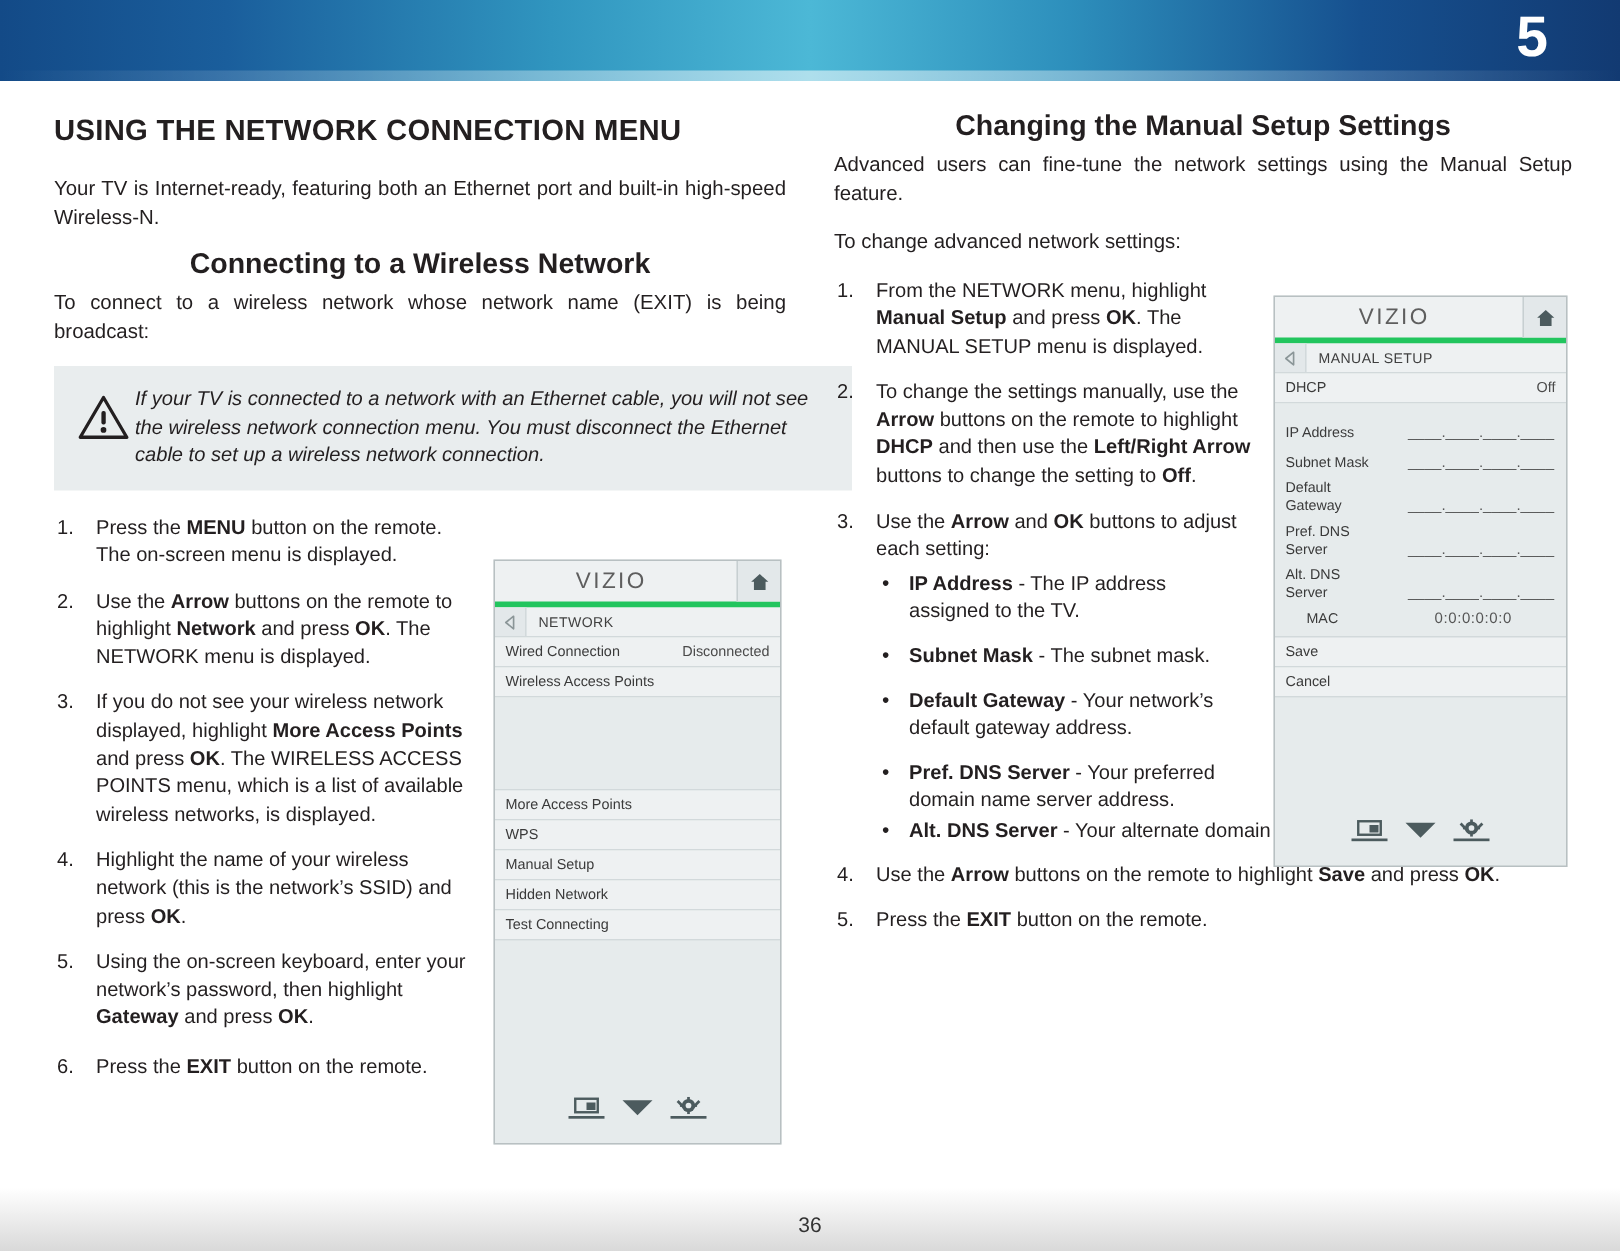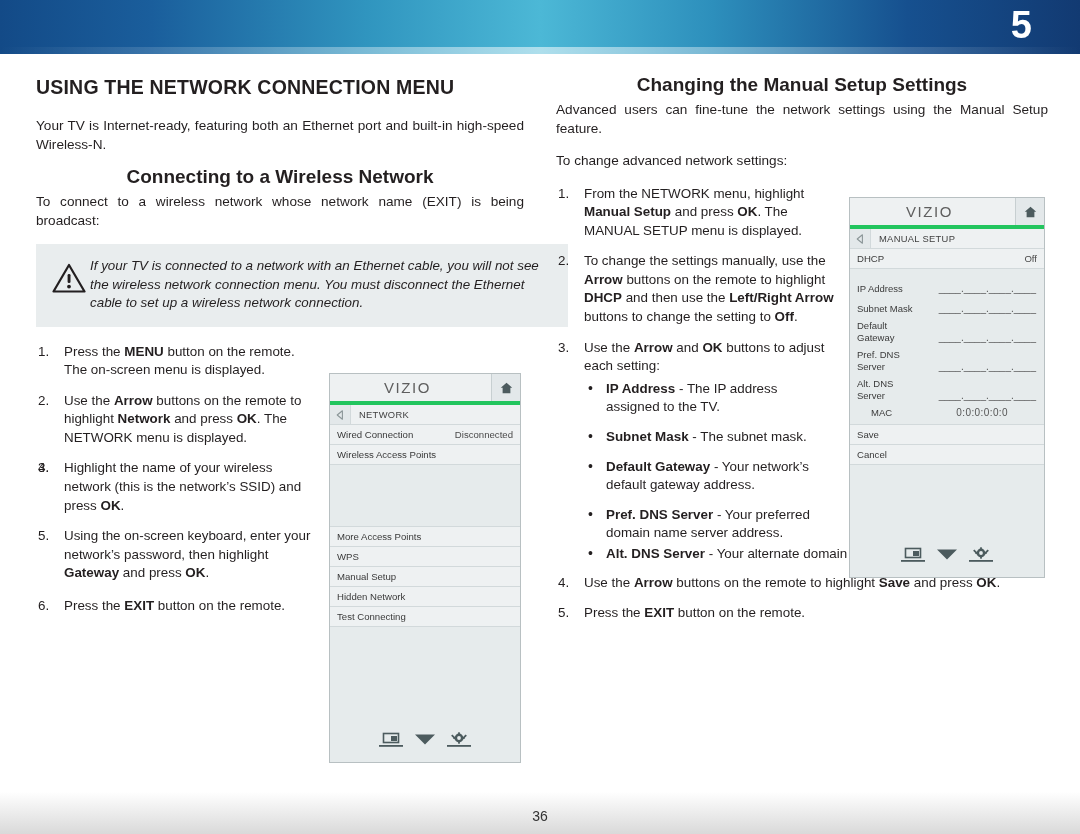--- a/index.html
+++ b/index.html
@@ -320,20 +320,21 @@
     <li>
       <span class="num">1.</span>
       <span>Press the <b>MENU</b> button on the remote. The on-screen menu is displayed.</span>
     </li>
     <li>
       <span class="num">2.</span>
       <span>Use the <b>Arrow</b> buttons on the remote to highlight <b>Network</b> and press <b>OK</b>. The NETWORK menu is displayed.</span>
     </li>
     <li>
       <span class="num">3.</span>
+      <span>If you do not see your wireless network displayed, highlight <b>More Access Points</b> and press <b>OK</b>. The WIRELESS ACCESS POINTS menu, which is a list of available wireless networks, is displayed.</span>
     </li>
     <li>
       <span class="num">4.</span>
       <span>Highlight the name of your wireless network (this is the network’s SSID) and press <b>OK</b>.</span>
     </li>
     <li>
       <span class="num">5.</span>
       <span>Using the on-screen keyboard, enter your network’s password, then highlight <b>Gateway</b> and press <b>OK</b>.</span>
     </li>
   </ol>

